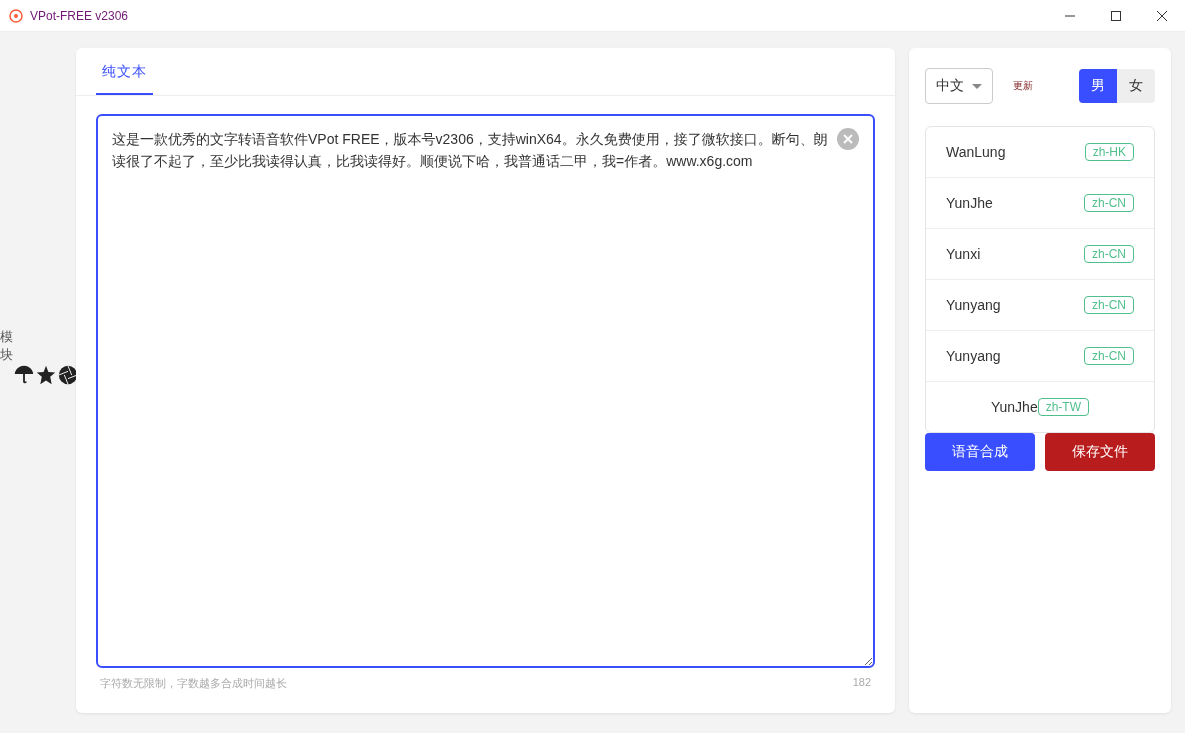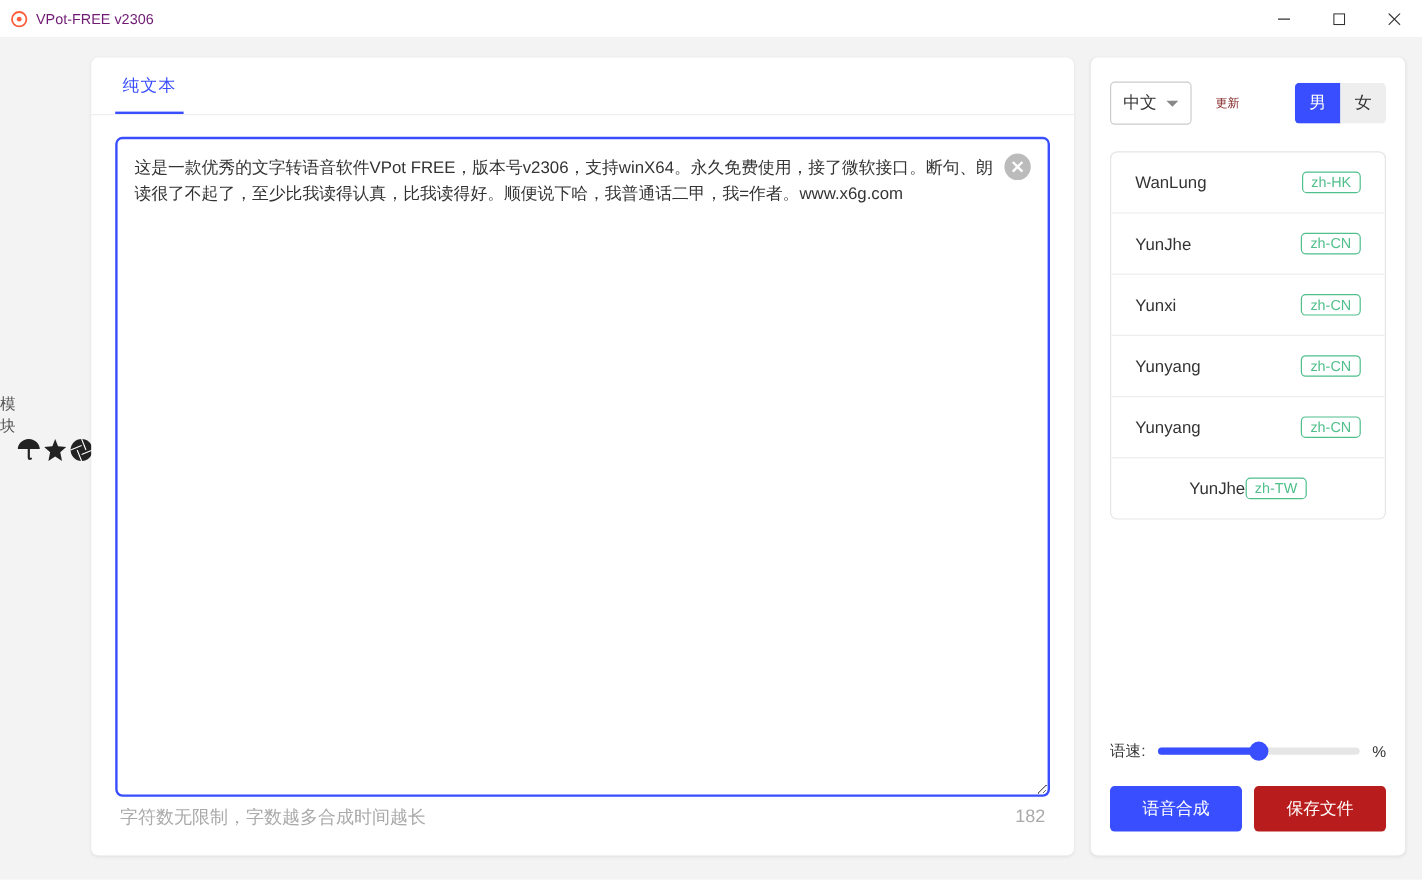--- a/index.html
+++ b/index.html
@@ -26,21 +26,21 @@
 
     
     .tabs { display: flex; padding: 0 20px; border-bottom: 1px solid #eee; }
     .tab { padding: 15px 6px 12px; font-size: 14px; color: #394eff; border-bottom: 2px solid #394eff; letter-spacing: 1px; }
 
     
     .textarea-wrap { flex: 1; padding: 18px 20px 8px; position: relative; display: flex; flex-direction: column; }
     textarea { width: 100%; flex: 1; border: 2px solid #394eff; border-radius: 6px; padding: 12px 44px 12px 14px; font-size: 14px; line-height: 1.6; color: #333; resize: both; outline: none; font-family: inherit; }
     .clear-icon { position: absolute; right: 36px; top: 32px; width: 22px; height: 22px; border-radius: 50%; background: #bbb; display: flex; align-items: center; justify-content: center; cursor: pointer; }
     .clear-icon svg { stroke: #fff; stroke-width: 2; }
-    .textarea-footer { display: flex; justify-content: space-between; padding: 8px 4px 14px; font-size: 15px; color: #aaa; }
+    .textarea-footer { display: flex; justify-content: space-between; padding: 8px 4px 14px; font-size: 11px; color: #aaa; }
 
     
     .top-row { display: flex; align-items: center; gap: 12px; margin-bottom: 22px; }
     .lang-select { border: 1px solid #ccc; border-radius: 4px; padding: 8px 10px; font-size: 14px; color: #333; display: flex; align-items: center; gap: 8px; cursor: pointer; }
     .lang-select .caret { width: 0; height: 0; border-left: 5px solid transparent; border-right: 5px solid transparent; border-top: 5px solid #888; }
     .update-link { color: #7f1d1d; font-size: 10px; margin-left: 8px; cursor: pointer; }
     .spacer { flex: 1; }
     .gender-group { display: flex; border-radius: 4px; overflow: hidden; }
     .gender-btn { padding: 8px 12px; font-size: 14px; cursor: pointer; background: #eee; color: #333; }
     .gender-btn.active { background: #394eff; color: #fff; }
@@ -180,28 +180,20 @@
           <div class="voice-item">
             <span class="voice-name">Yunyang</span>
             <span class="voice-badge">zh-CN</span>
           </div>
           <div class="voice-item">
             <span class="voice-name">YunJhe</span>
             <span class="voice-badge">zh-TW</span>
           </div>
         </div>
 
-      <div class="speed-row">
-        <span>语速:</span>
-        <div class="slider">
-          <div class="slider-fill"></div>
-          <div class="slider-thumb"></div>
-        </div>
-        <span>%</span>
-      </div>
 
       <div class="actions">
         <div class="act-btn btn-blue">语音合成</div>
         <div class="act-btn btn-green">保存文件</div>
       </div>
     </div>
   </div>
 </div>
 
 </body></html>

